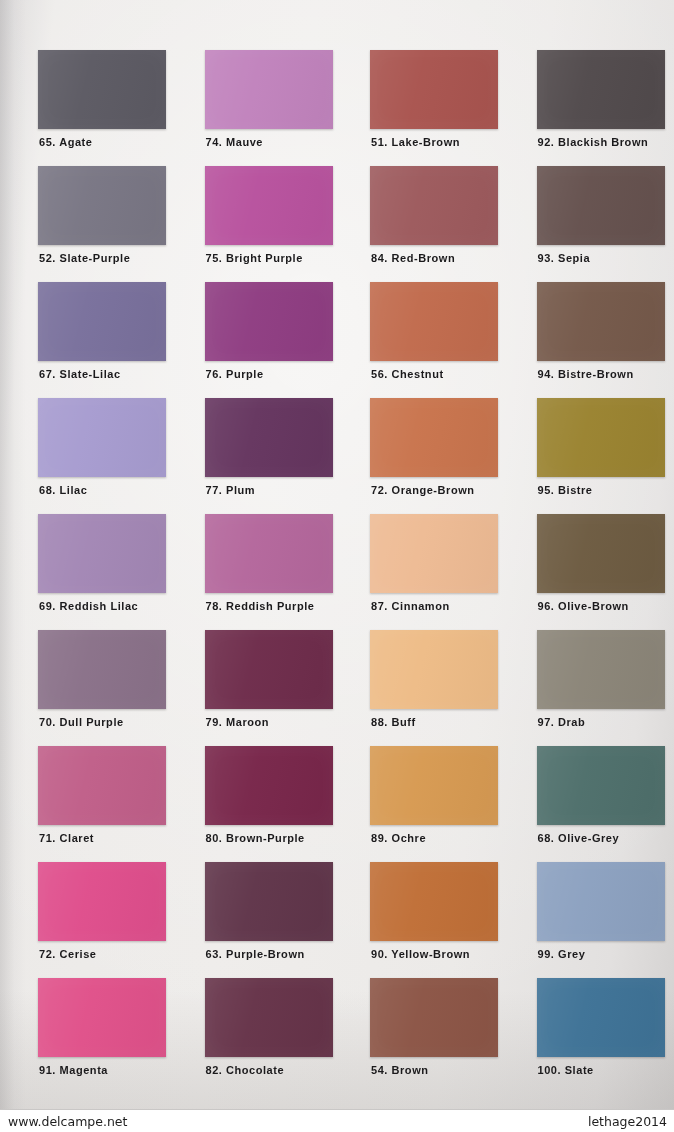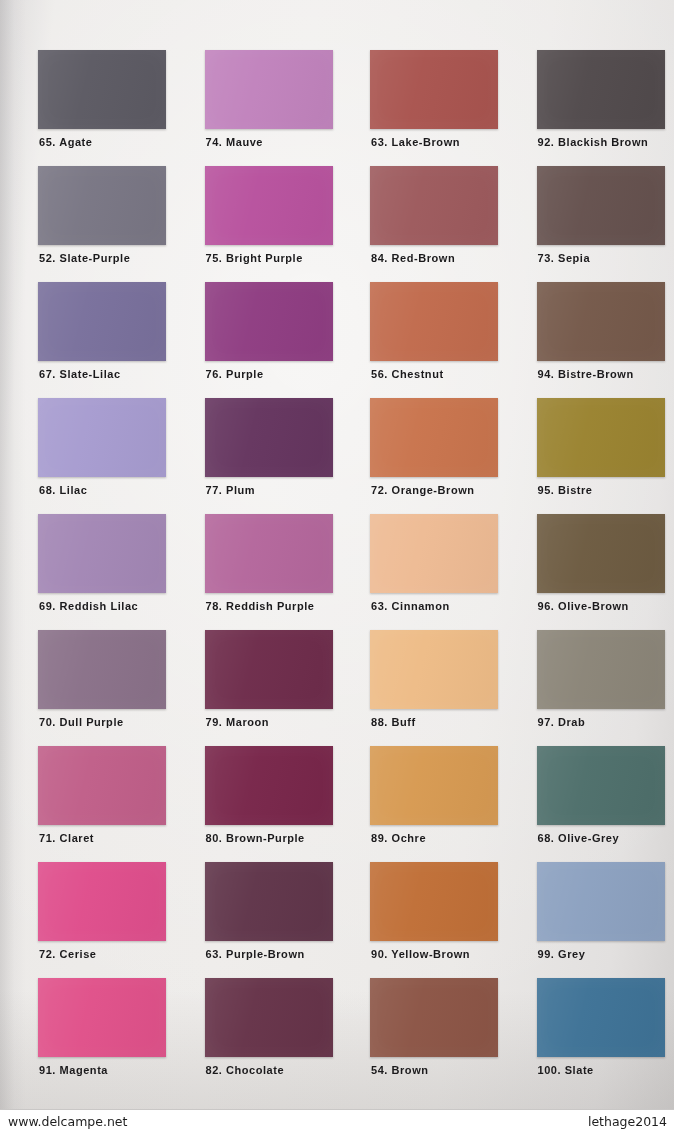--- a/index.html
+++ b/index.html
@@ -117,41 +117,41 @@
       <div class="cell" style="left: 38px; top: 50px;">
         <div class="swatch" style="background: rgb(92, 90, 99);"></div>
         <div class="caption">65. Agate</div>
       </div>
       <div class="cell" style="left: 204.5px; top: 50px;">
         <div class="swatch" style="background: rgb(193, 131, 189);"></div>
         <div class="caption">74. Mauve</div>
       </div>
       <div class="cell" style="left: 370px; top: 50px;">
         <div class="swatch" style="background: rgb(169, 84, 79);"></div>
-        <div class="caption">63. Lake-Brown</div>
+        <div class="caption">51. Lake-Brown</div>
       </div>
       <div class="cell" style="left: 536.5px; top: 50px;">
         <div class="swatch" style="background: rgb(81, 74, 76);"></div>
         <div class="caption">92. Blackish Brown</div>
       </div>
       <div class="cell" style="left: 38px; top: 166px;">
         <div class="swatch" style="background: rgb(121, 118, 132);"></div>
         <div class="caption">52. Slate-Purple</div>
       </div>
       <div class="cell" style="left: 204.5px; top: 166px;">
         <div class="swatch" style="background: rgb(184, 82, 158);"></div>
         <div class="caption">75. Bright Purple</div>
       </div>
       <div class="cell" style="left: 370px; top: 166px;">
         <div class="swatch" style="background: rgb(157, 90, 93);"></div>
         <div class="caption">84. Red-Brown</div>
       </div>
       <div class="cell" style="left: 536.5px; top: 166px;">
         <div class="swatch" style="background: rgb(101, 81, 78);"></div>
-        <div class="caption">73. Sepia</div>
+        <div class="caption">93. Sepia</div>
       </div>
       <div class="cell" style="left: 38px; top: 282px;">
         <div class="swatch" style="background: rgb(121, 112, 156);"></div>
         <div class="caption">67. Slate-Lilac</div>
       </div>
       <div class="cell" style="left: 204.5px; top: 282px;">
         <div class="swatch" style="background: rgb(143, 61, 130);"></div>
         <div class="caption">76. Purple</div>
       </div>
       <div class="cell" style="left: 370px; top: 282px;">
@@ -181,21 +181,21 @@
       <div class="cell" style="left: 38px; top: 514px;">
         <div class="swatch" style="background: rgb(163, 135, 181);"></div>
         <div class="caption">69. Reddish Lilac</div>
       </div>
       <div class="cell" style="left: 204.5px; top: 514px;">
         <div class="swatch" style="background: rgb(180, 103, 156);"></div>
         <div class="caption">78. Reddish Purple</div>
       </div>
       <div class="cell" style="left: 370px; top: 514px;">
         <div class="swatch" style="background: rgb(238, 187, 148);"></div>
-        <div class="caption">63. Cinnamon</div>
+        <div class="caption">87. Cinnamon</div>
       </div>
       <div class="cell" style="left: 536.5px; top: 514px;">
         <div class="swatch" style="background: rgb(109, 91, 65);"></div>
         <div class="caption">96. Olive-Brown</div>
       </div>
       <div class="cell" style="left: 38px; top: 630px;">
         <div class="swatch" style="background: rgb(138, 113, 137);"></div>
         <div class="caption">70. Dull Purple</div>
       </div>
       <div class="cell" style="left: 204.5px; top: 630px;">

